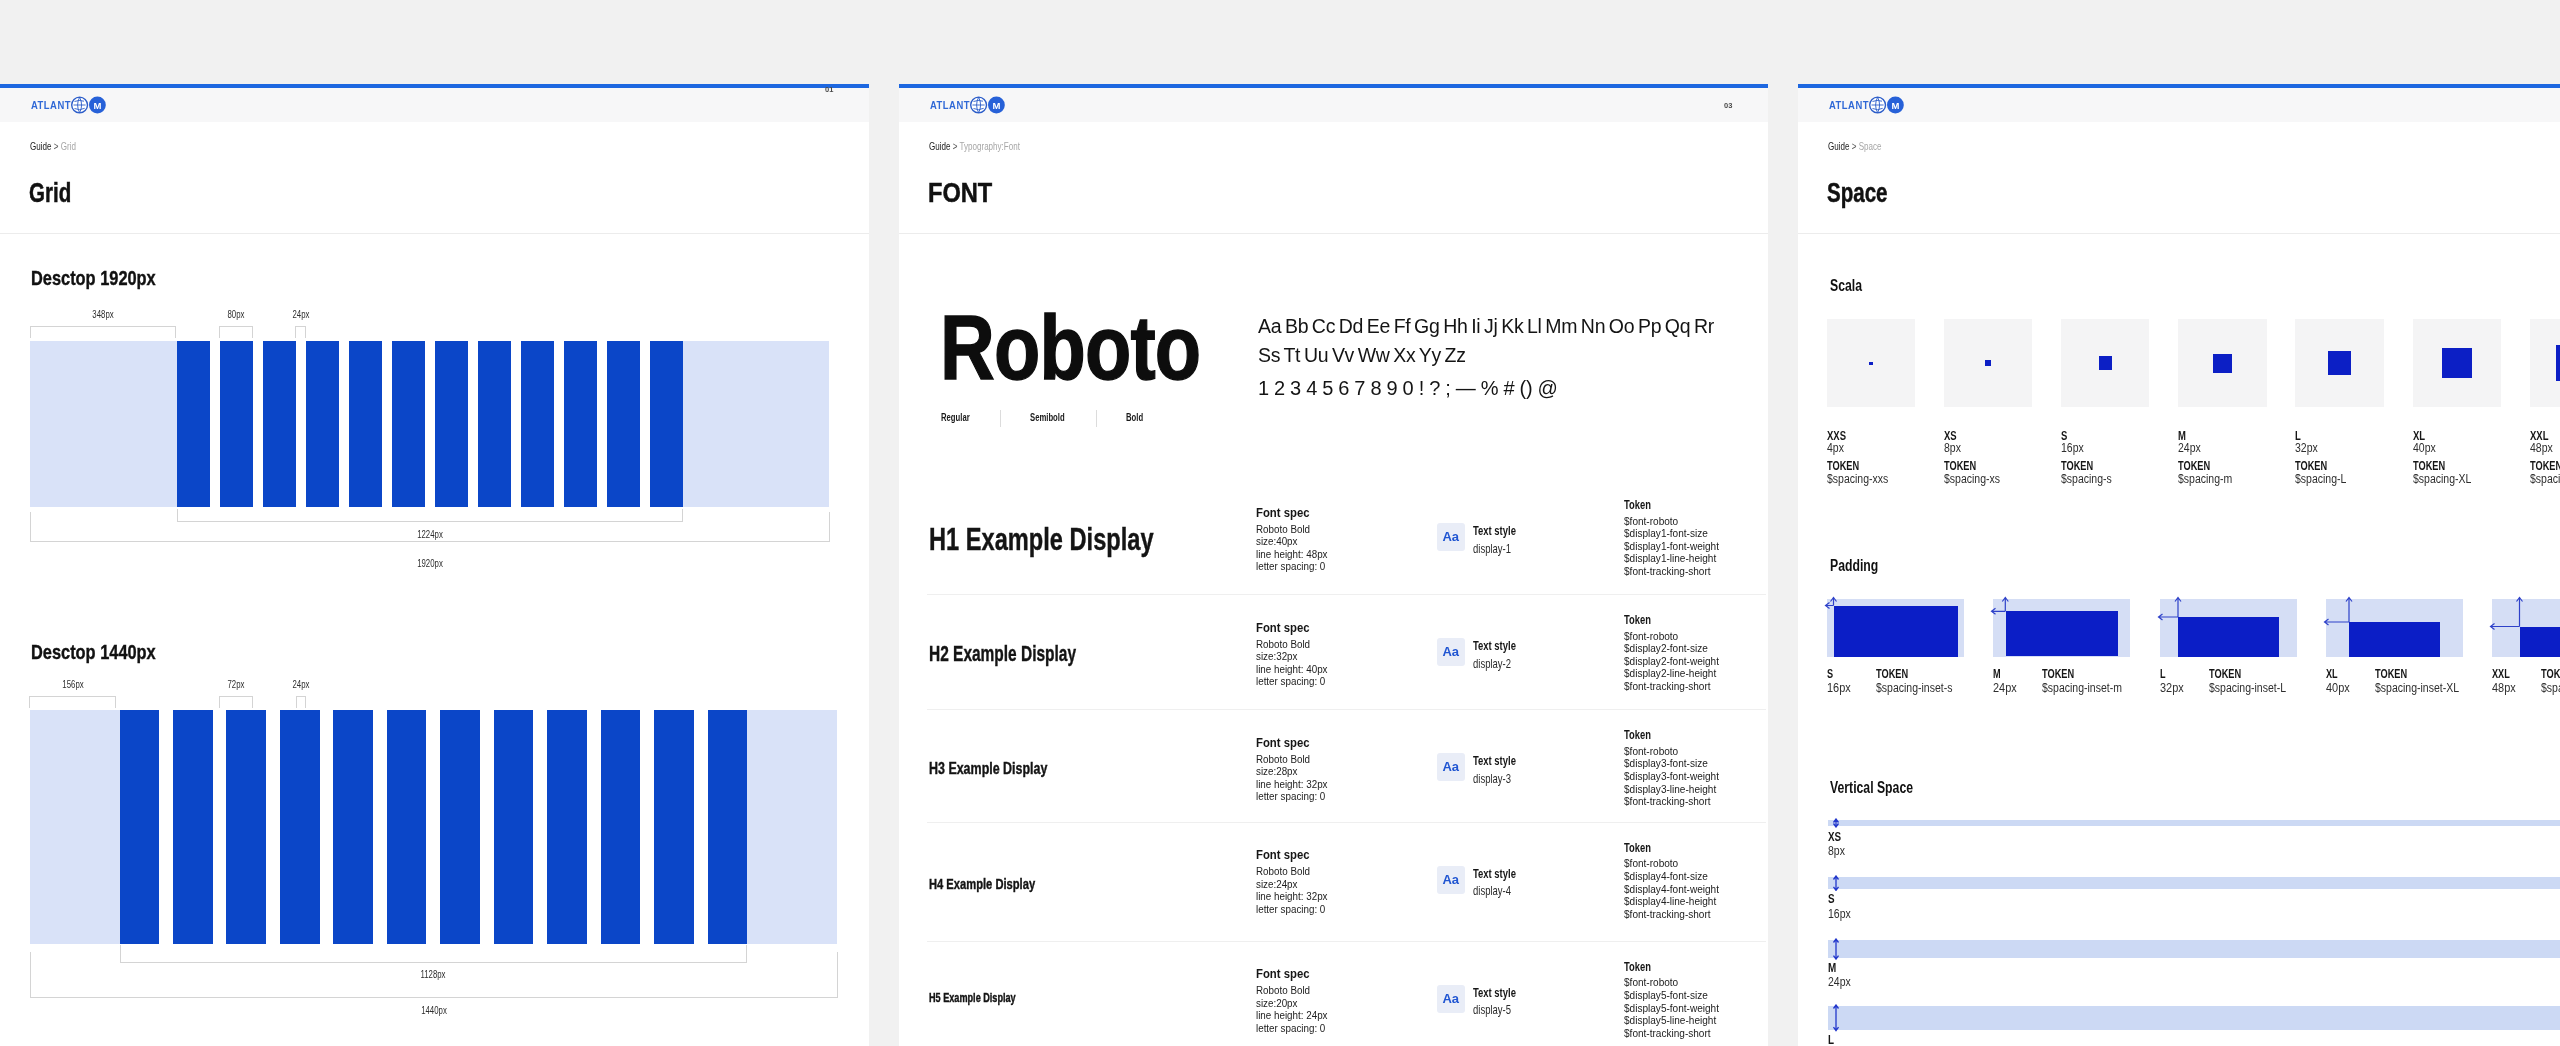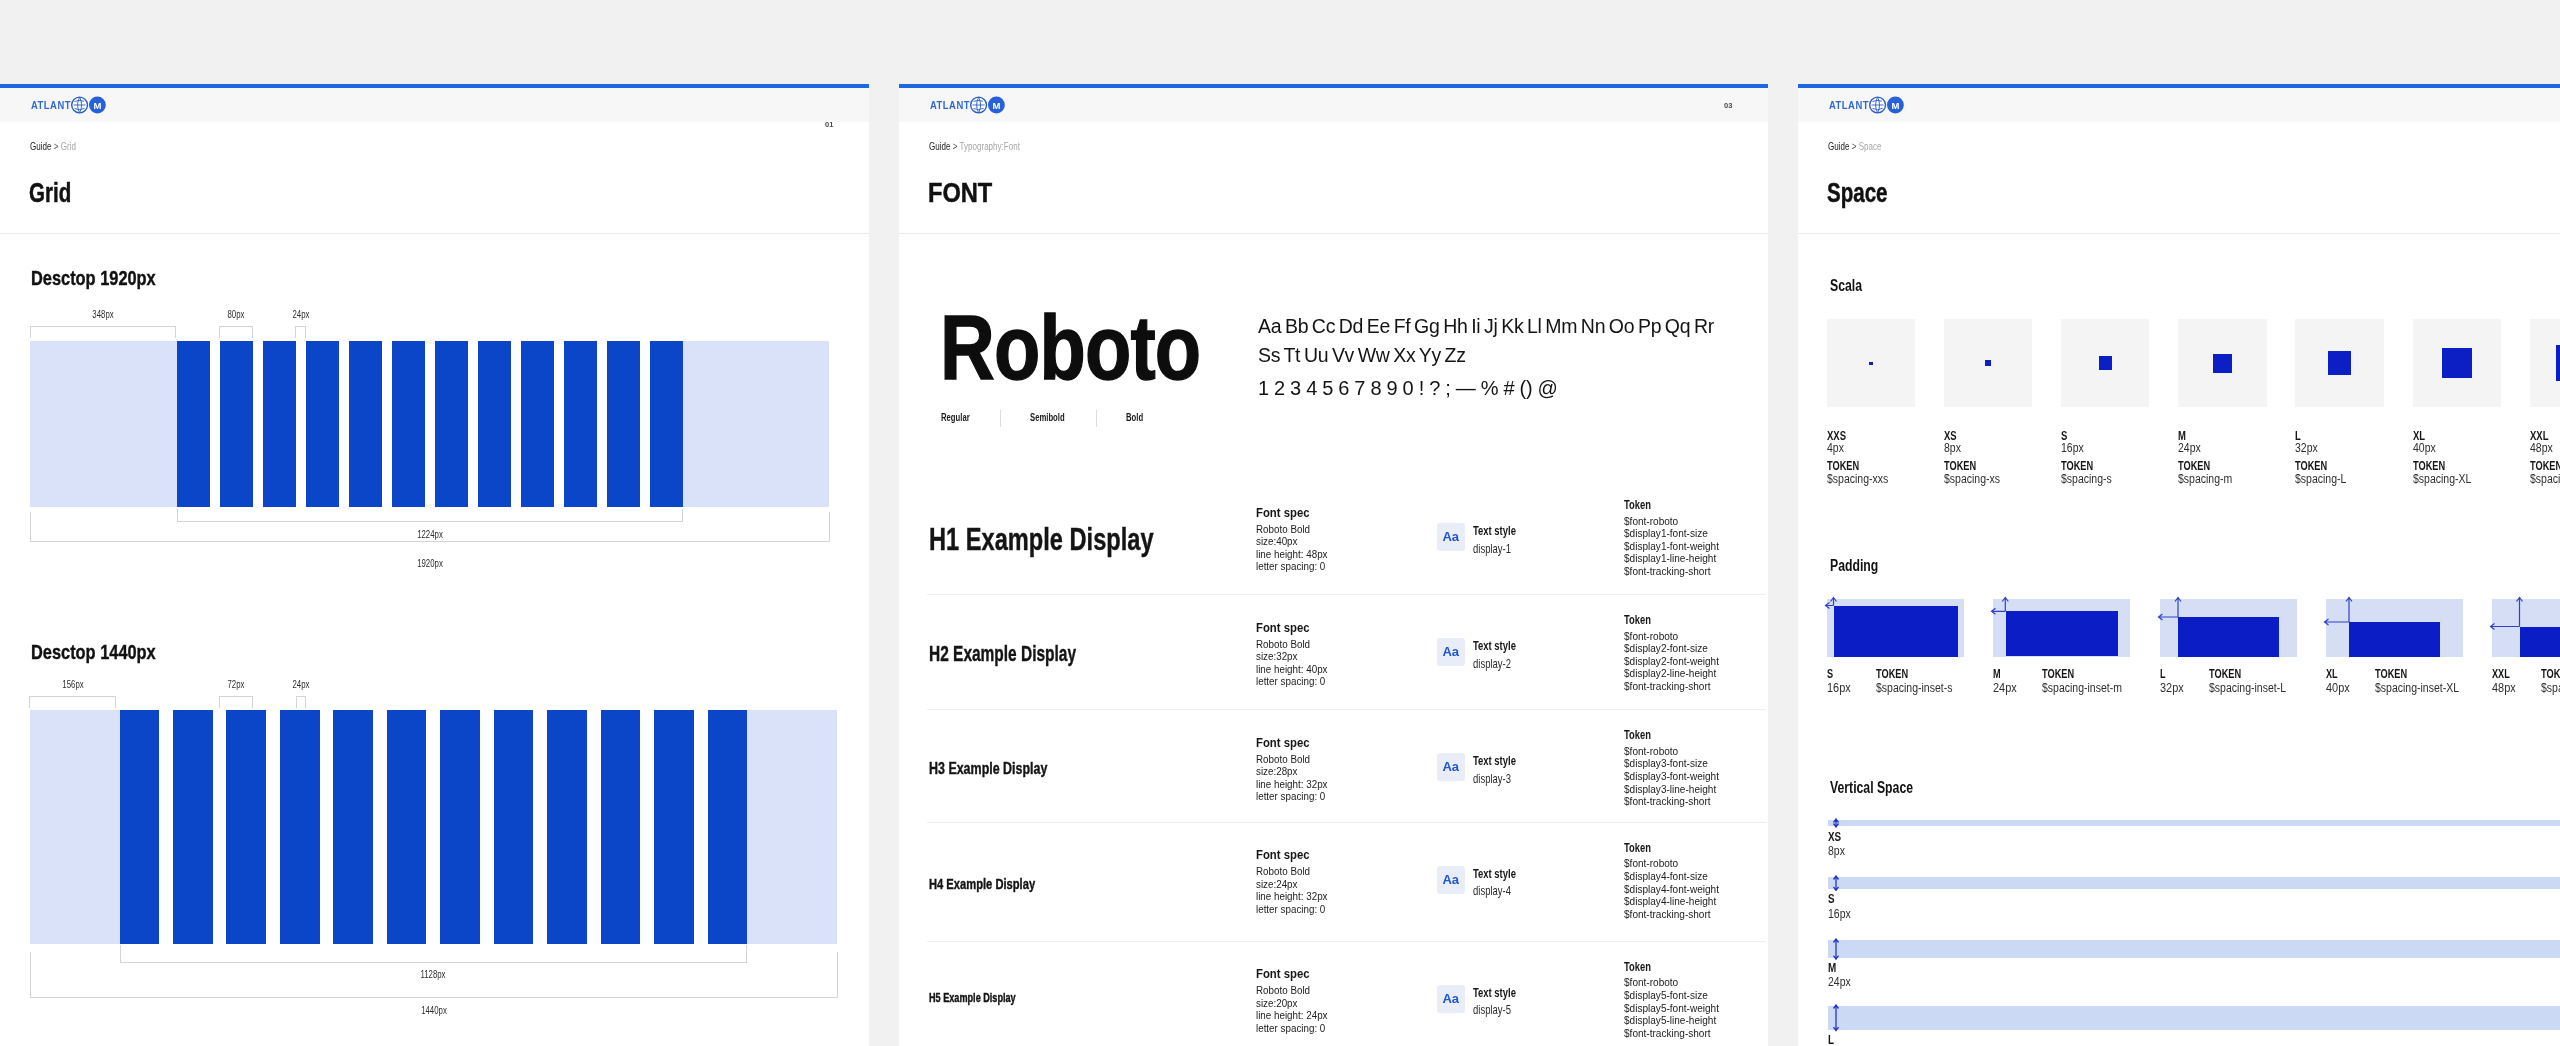--- a/index.html
+++ b/index.html
@@ -10,21 +10,21 @@
 <div class="frame" style="left:0">
     <div style="left:0;top:0;width:100%;height:4.5px;background:#1d67e0;"></div>
     <div style="left:0;top:4.5px;width:100%;height:34px;background:#f7f7f8;"></div>
     <div class="t" style="left:31.0px;top:16.9px;font-size:11.5px;font-weight:700;color:#2f68d6;transform:scaleX(0.82);letter-spacing:0.6px;">ATLANT</div>
     <svg style="position:absolute;left:70.5px;top:12.2px" width="36" height="18" viewBox="0 0 36 18">
 <circle cx="8.6" cy="9" r="7.9" fill="#fff" stroke="#2c5dc9" stroke-width="1.4"></circle>
 <path d="M3.5 5.5 Q8 3.5 13 5.2 M2.5 9 H14.6 M3.5 12.5 Q8.6 15 13.7 12.3 M8.6 1.1 Q4.6 9 8.6 16.9 M8.6 1.1 Q12.6 9 8.6 16.9" fill="none" stroke="#2c5dc9" stroke-width="0.9"></path>
 <circle cx="26.4" cy="9" r="8.4" fill="#2761d8"></circle>
 <text x="26.4" y="12.5" font-family="Liberation Sans,sans-serif" font-size="9.5" font-weight="bold" fill="#fff" text-anchor="middle">M</text>
 </svg>
-    <div class="t" style="left:825.0px;top:37px;font-size:7.5px;font-weight:700;color:#4a4a4a;">01</div>
+    <div class="t" style="left:825.0px;top:2px;font-size:7.5px;font-weight:700;color:#4a4a4a;">01</div>
     <div class="t" style="left:30.0px;top:57.2px;font-size:11.5px;font-weight:400;color:#1c1c1c;transform:scaleX(0.7);"><span style="color:#1c1c1c">Guide</span><span style="color:#555"> &gt; </span><span style="color:#a7a7a7">Grid</span></div>
     <div class="t" style="left:28.5px;top:96.2px;font-size:27px;font-weight:700;color:#111;transform:scaleX(0.76);-webkit-text-stroke:0.5px #111;">Grid</div>
     <div style="left:0;top:149.5px;width:100%;height:1px;background:#ececec;"></div>
     <div class="t" style="left:31.0px;top:183.5px;font-size:21px;font-weight:700;color:#111;transform:scaleX(0.78);-webkit-text-stroke:0.4px #111;">Desctop 1920px</div>
     <div class="t" style="left:67.5px;top:225.7px;width:70px;text-align:center;font-size:11.5px;font-weight:400;color:#2e2e2e;transform:scaleX(0.68);transform-origin:50% 50%;">348px</div>
     <div class="t" style="left:201.0px;top:225.7px;width:70px;text-align:center;font-size:11.5px;font-weight:400;color:#2e2e2e;transform:scaleX(0.68);transform-origin:50% 50%;">80px</div>
     <div class="t" style="left:265.5px;top:225.7px;width:70px;text-align:center;font-size:11.5px;font-weight:400;color:#2e2e2e;transform:scaleX(0.68);transform-origin:50% 50%;">24px</div>
     <div style="left:30.2px;top:242.3px;width:146.2px;height:12px;border-top:1px solid #d4d4d4;border-left:1px solid #d4d4d4;border-right:1px solid #d4d4d4;"></div>
     <div style="left:219.3px;top:242.3px;width:33.4px;height:12px;border-top:1px solid #d4d4d4;border-left:1px solid #d4d4d4;border-right:1px solid #d4d4d4;"></div>
     <div style="left:295.0px;top:242.3px;width:11.4px;height:12px;border-top:1px solid #d4d4d4;border-left:1px solid #d4d4d4;border-right:1px solid #d4d4d4;"></div>

